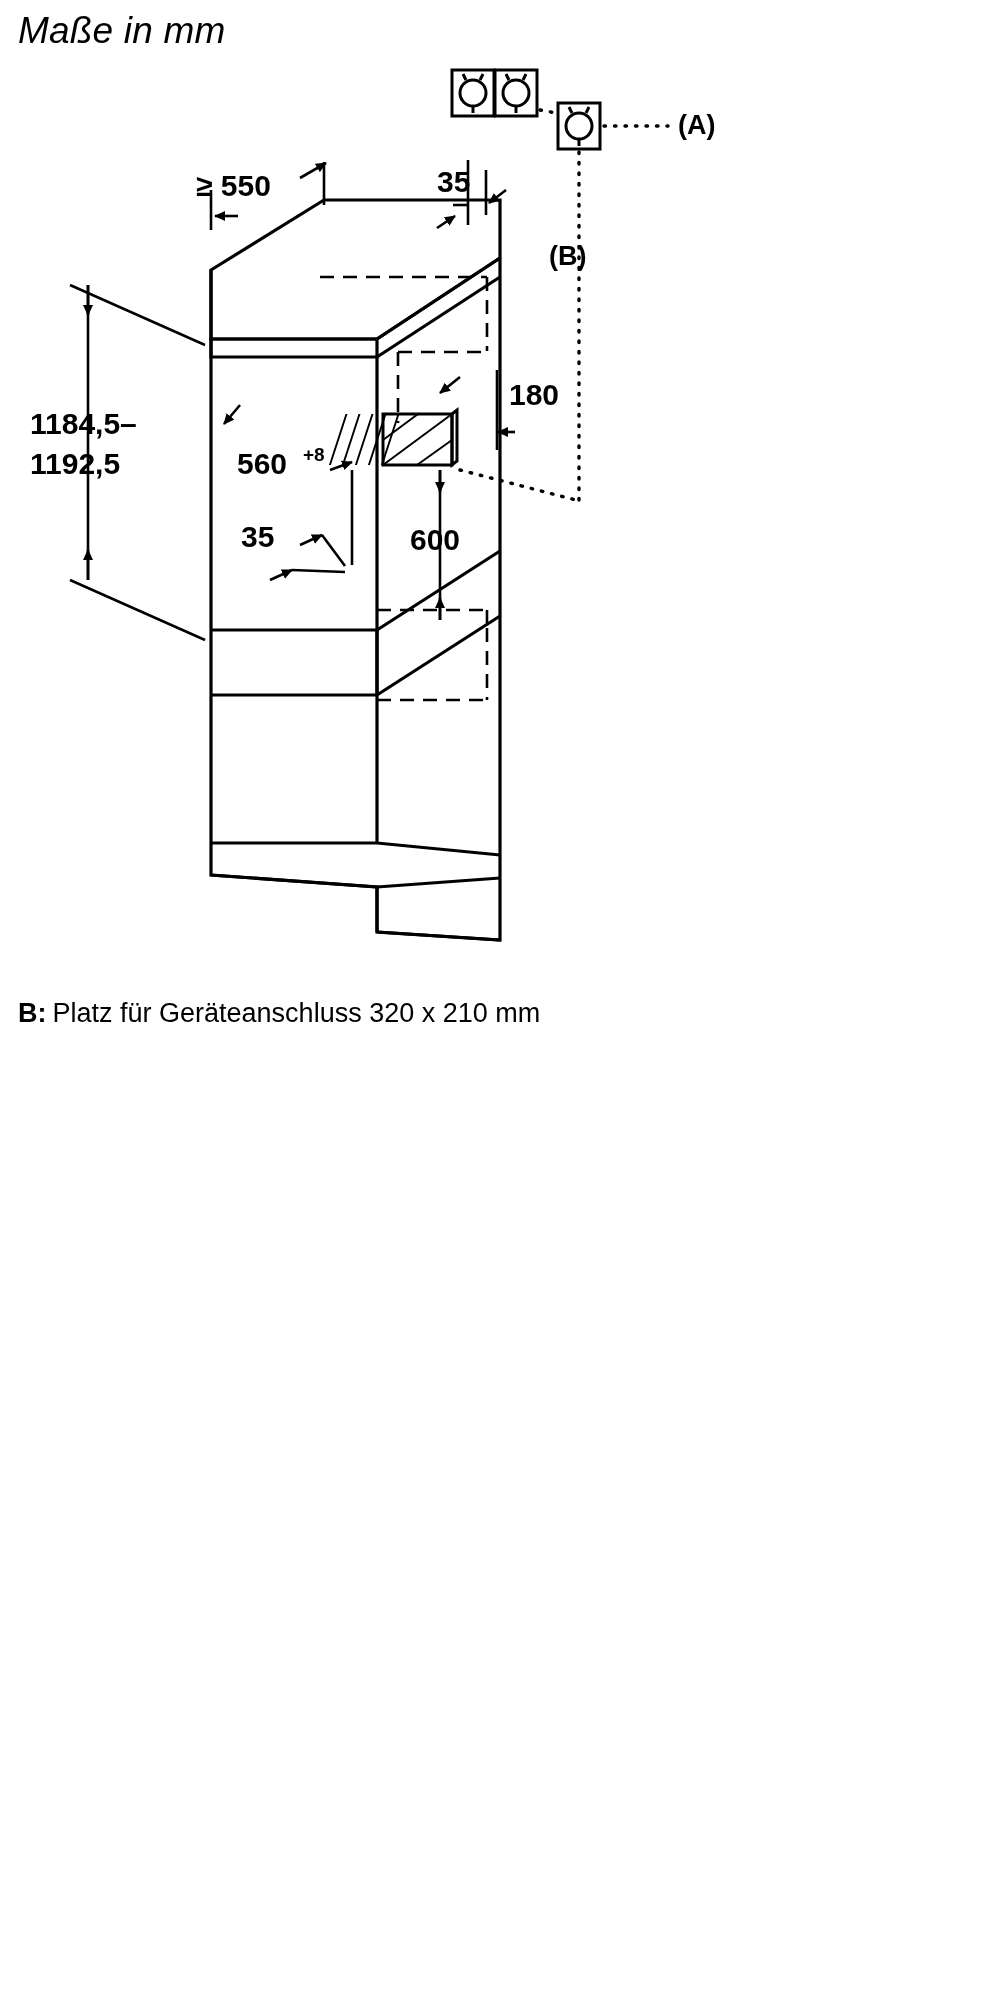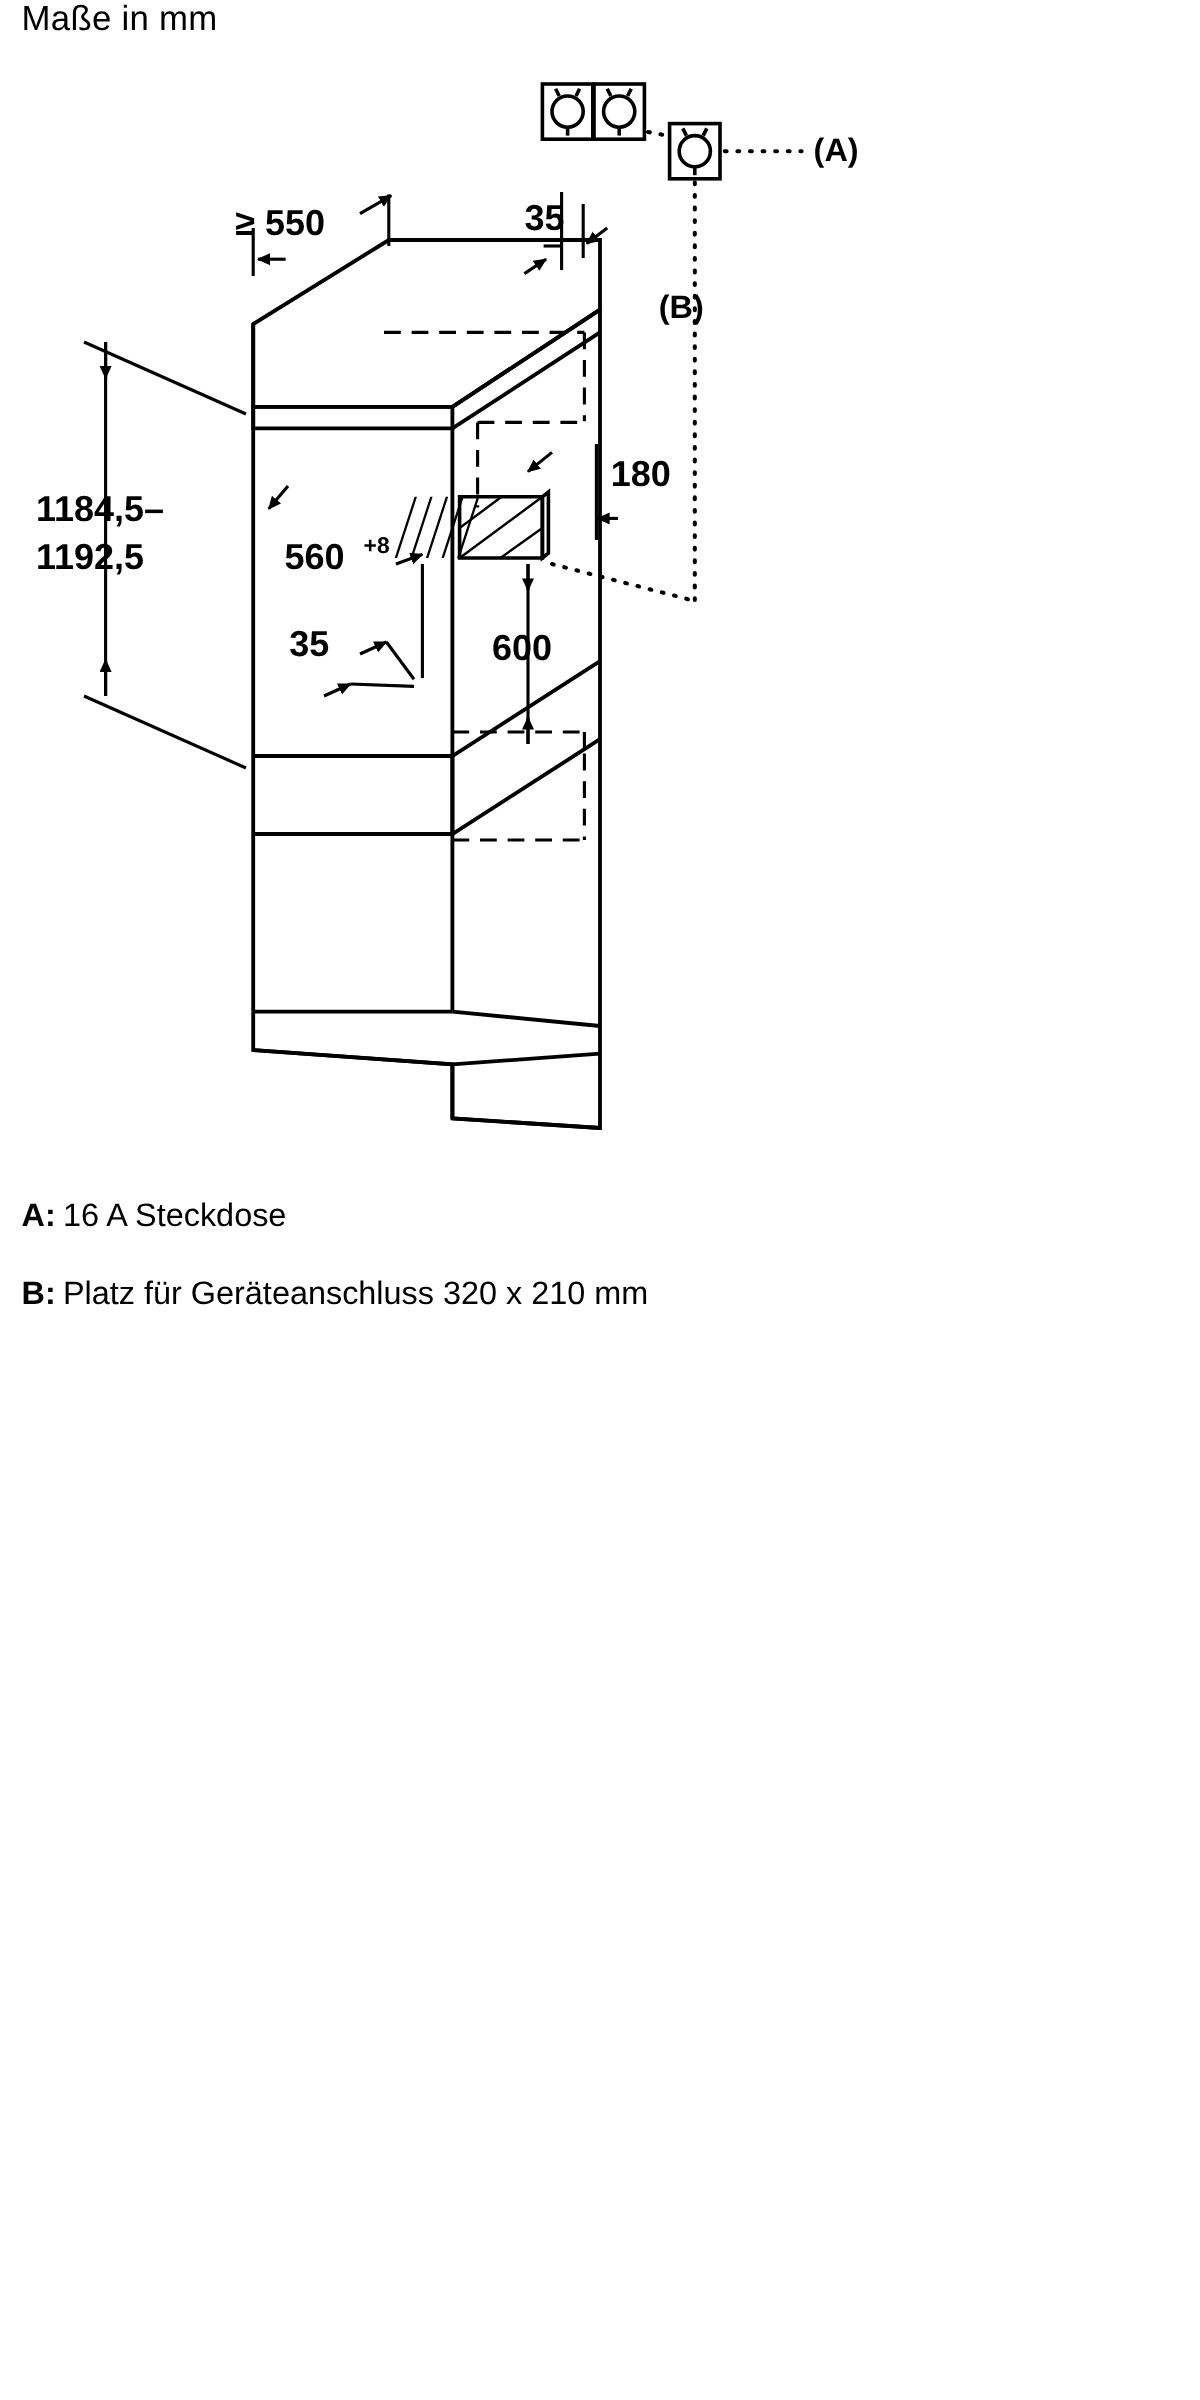--- a/index.html
+++ b/index.html
@@ -18,24 +18,25 @@
   #diagram-root {
     position: absolute;
     left: 0;
     top: 0;
     width: 1000px;
     height: 2000px;
   }
   .title-text {
     position: absolute;
     left: 18px;
-    top: 0;
-    font-size: 29px;
+    top: 10px;
+    font-size: 37px;
     font-weight: 400;
     letter-spacing: 0.2px;
+    font-style: italic;
   }
   .legend {
     position: absolute;
     left: 18px;
     top: 1000px;
     width: 940px;
   }
   .legend-row {
     font-size: 27px;
     line-height: 1.0;
@@ -200,20 +201,17 @@
     <text class="dim-label" x="241" y="547">35</text>
     <text class="dim-label" x="509" y="405">180</text>
     <text class="dim-label" x="410" y="550">600</text>
 
     <text class="tag-label" x="678" y="134">(A)</text>
     <text class="tag-label" x="549" y="265">(B)</text>
   </svg>
 
   <div class="legend">
     <div class="legend-row">
-      <span class="legend-key">A:</span><span>16 A Steckdose</span>
-    </div>
-    <div class="legend-row">
       <span class="legend-key">B:</span><span>Platz für Geräteanschluss 320 x 210 mm</span>
     </div>
   </div>
 
 </div>
 
 </body></html>

